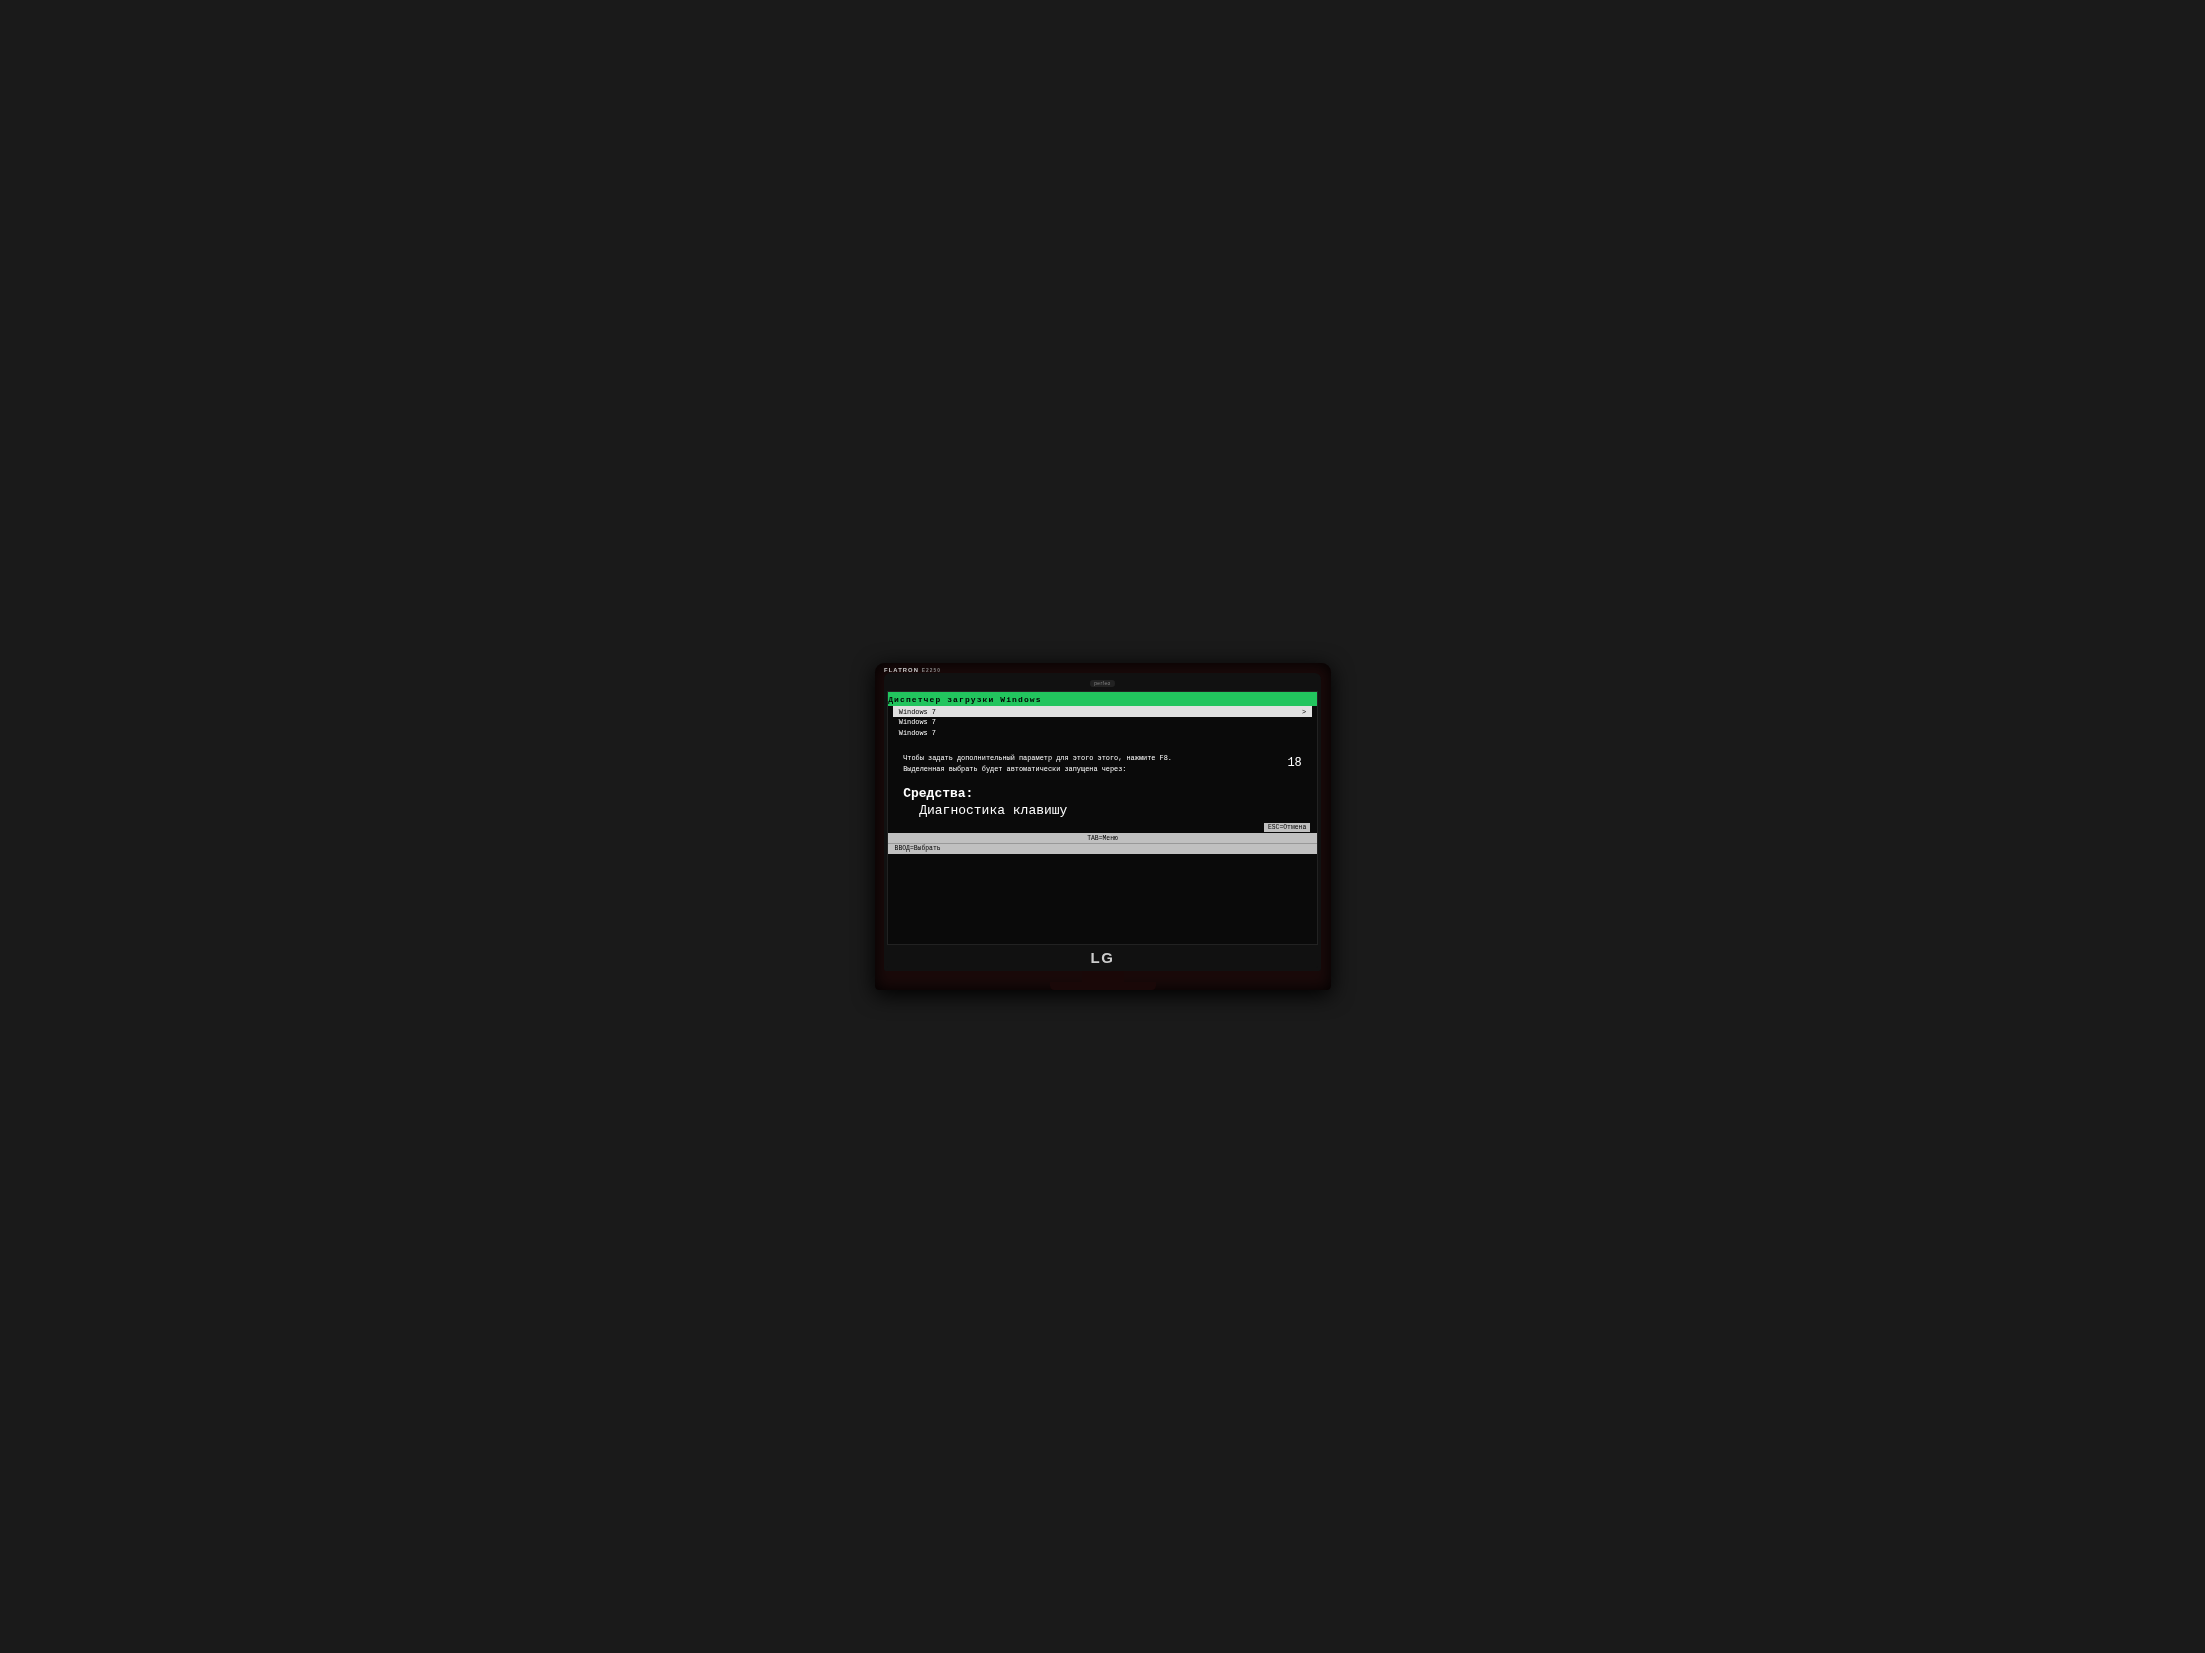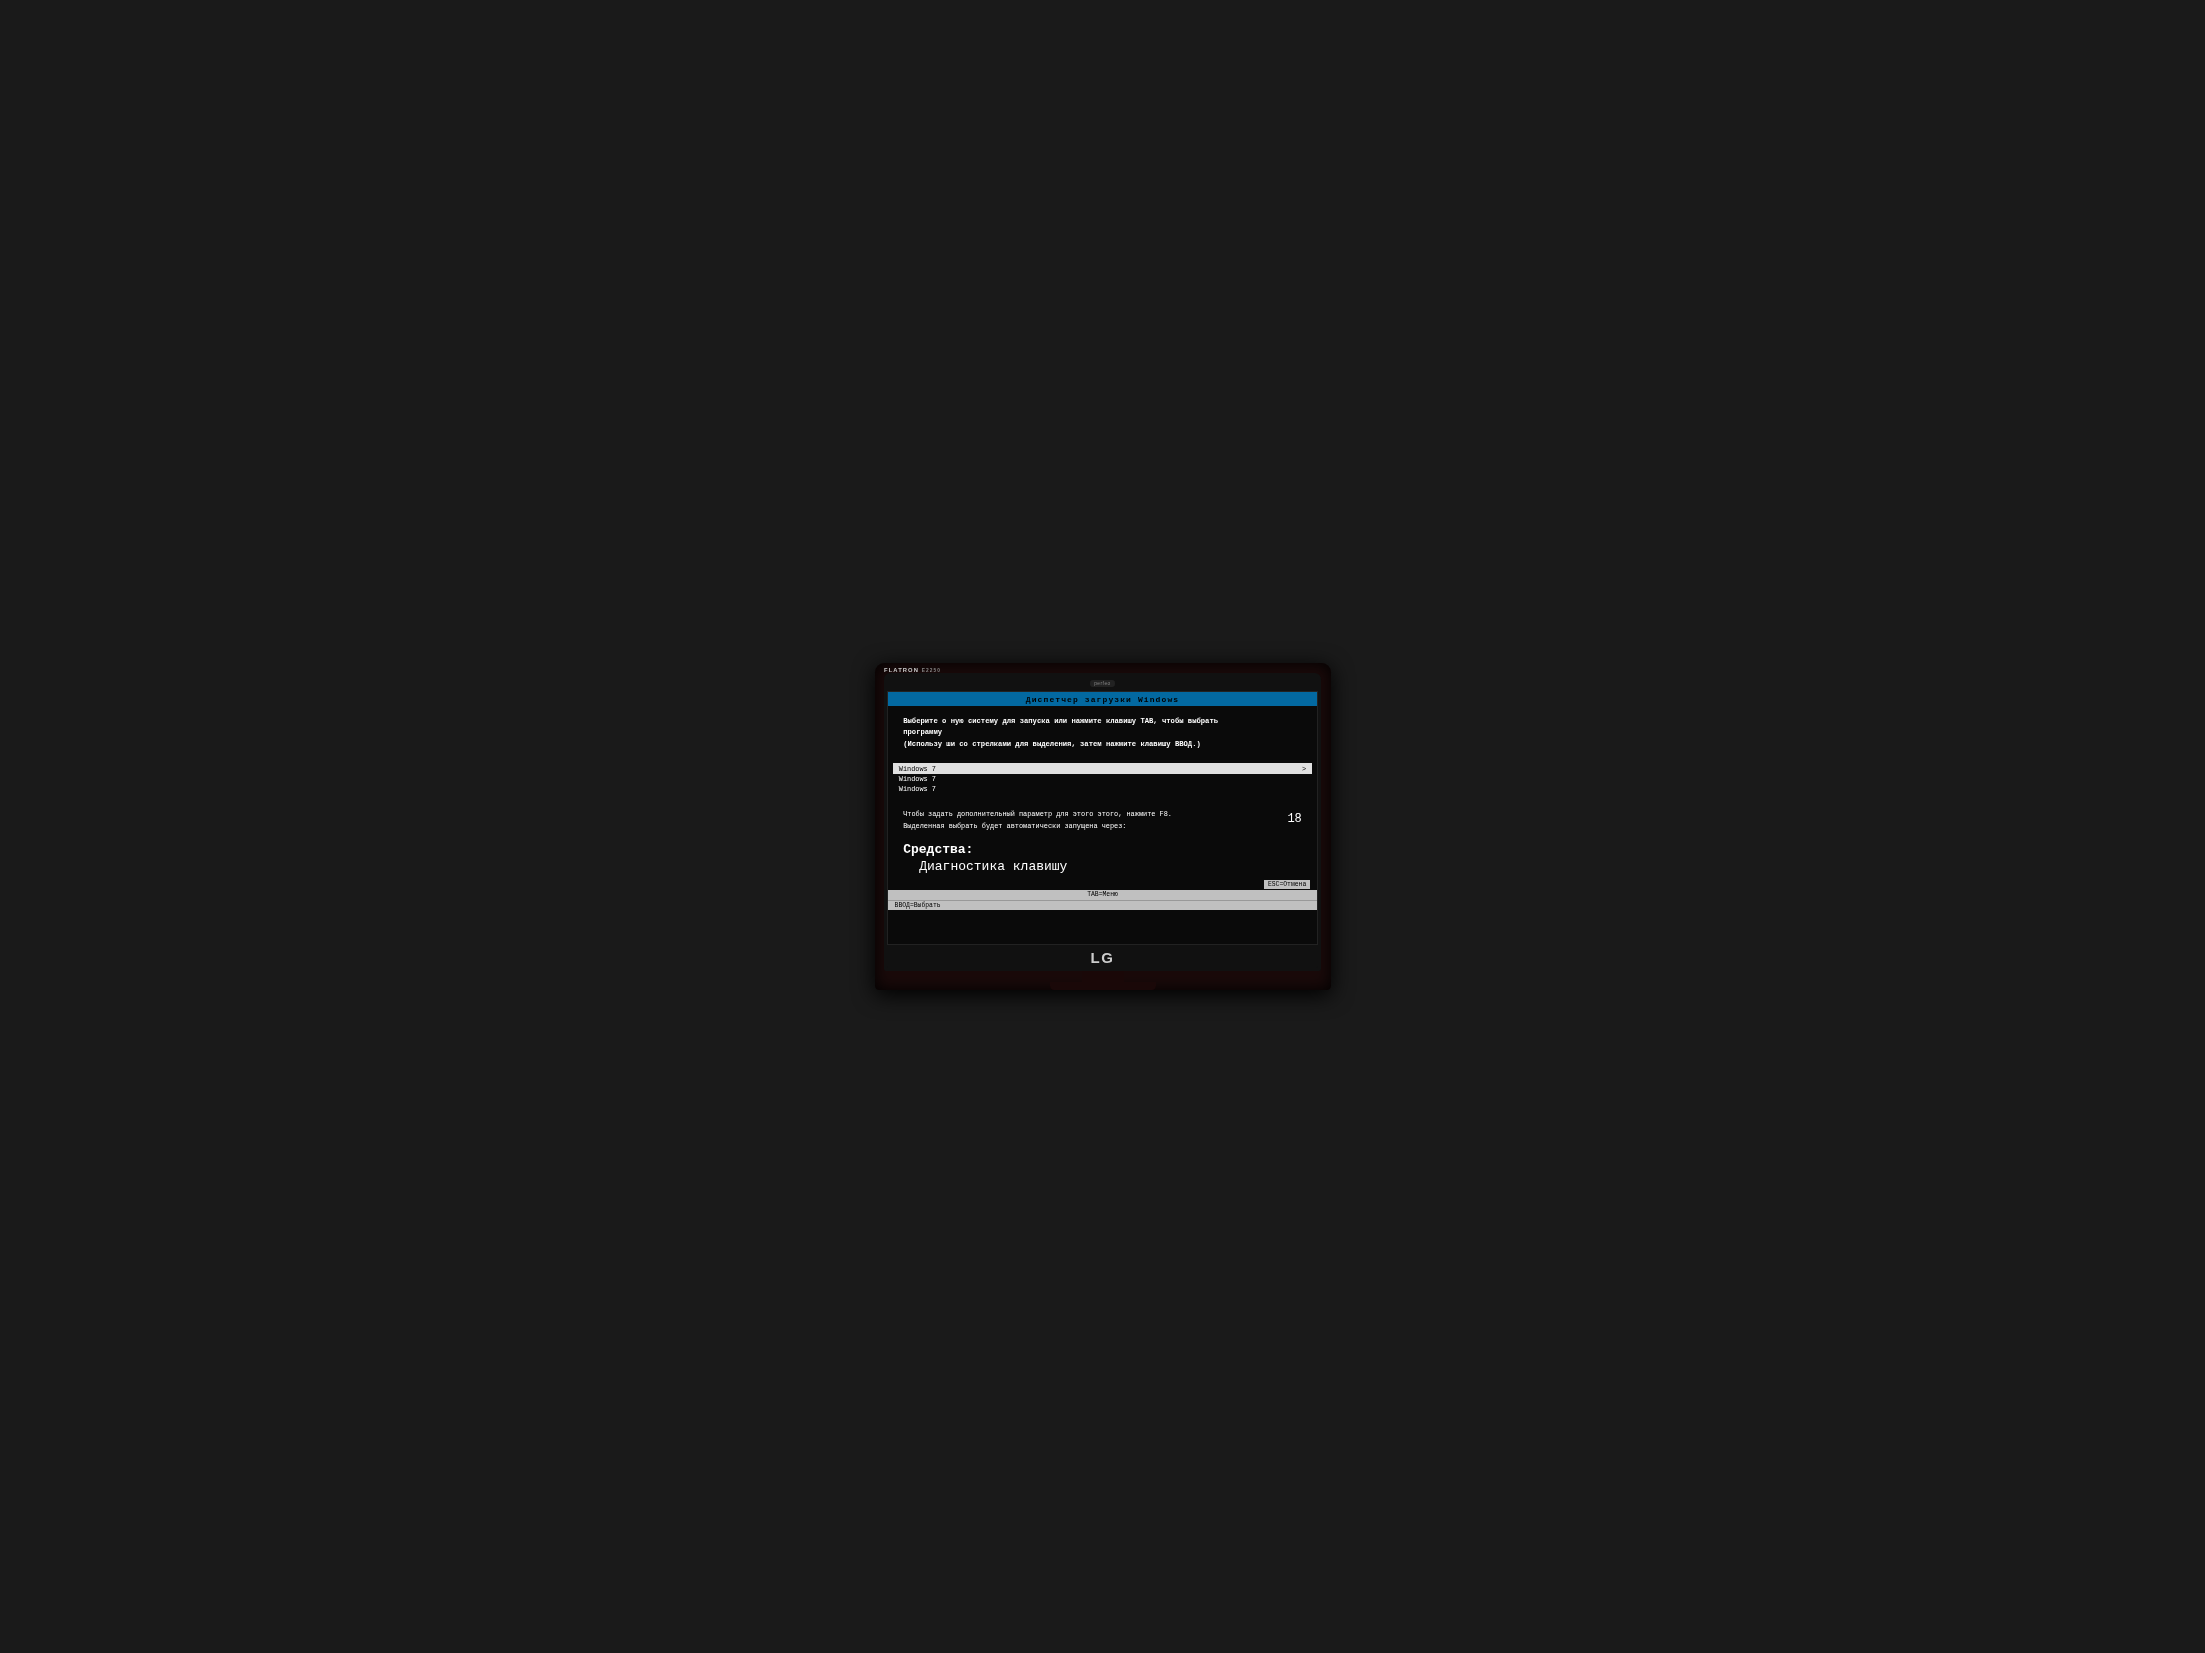--- a/index.html
+++ b/index.html
@@ -50,22 +50,22 @@
       background: #0a0a0a;
       width: 100%;
       min-height: 254px;
       position: relative;
       overflow: hidden;
       border: 1.1px solid #222;
     }
 
     
     .title-bar {
-      background: #0369a1;
-      text-align: center;
+      background: #22c55e;
+      text-align: left;
       padding: 2.7px 0;
       font-size: 8px;
       color: #000;
       font-family: 'Courier New', Courier, monospace;
       font-weight: bold;
       letter-spacing: 1.1px;
     }
 
     
     .bcd-content {
@@ -235,27 +235,20 @@
     <div class="webcam-area">
       <span class="webcam-label">perfeo</span>
     </div>
 
     <div class="screen">
 
       <div class="title-bar">
         <span>Диспетчер загрузки Windows</span>
       </div>
 
-      <div class="bcd-content">
-        <div class="intro-text">
-          <div>Выберите о               ную систему для запуска или нажмите клавишу TAB, чтобы выбрать</div>
-          <div>программу</div>
-          <div>(Использу              ши со стрелками для выделения, затем нажмите клавишу ВВОД.)</div>
-        </div>
-      </div>
 
       <div class="os-list-container">
         <div class="os-selected">
           <span>Windows 7</span>
           <span>&gt;</span>
         </div>
         <div class="os-item">
           <span>Windows 7</span>
         </div>
         <div class="os-item">

